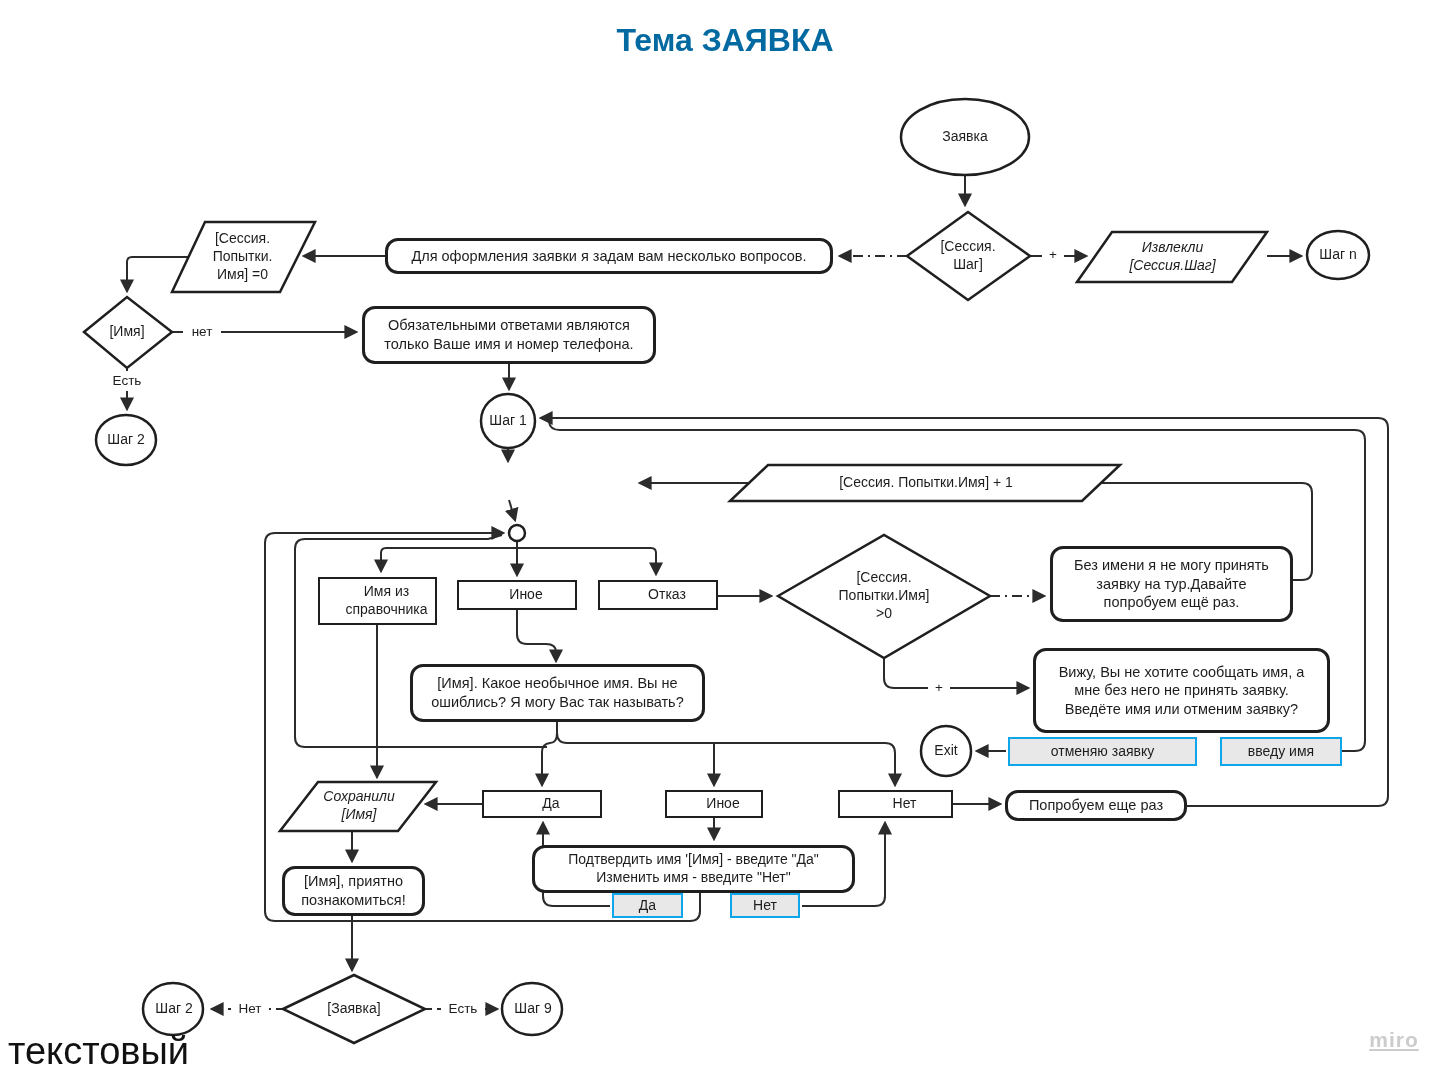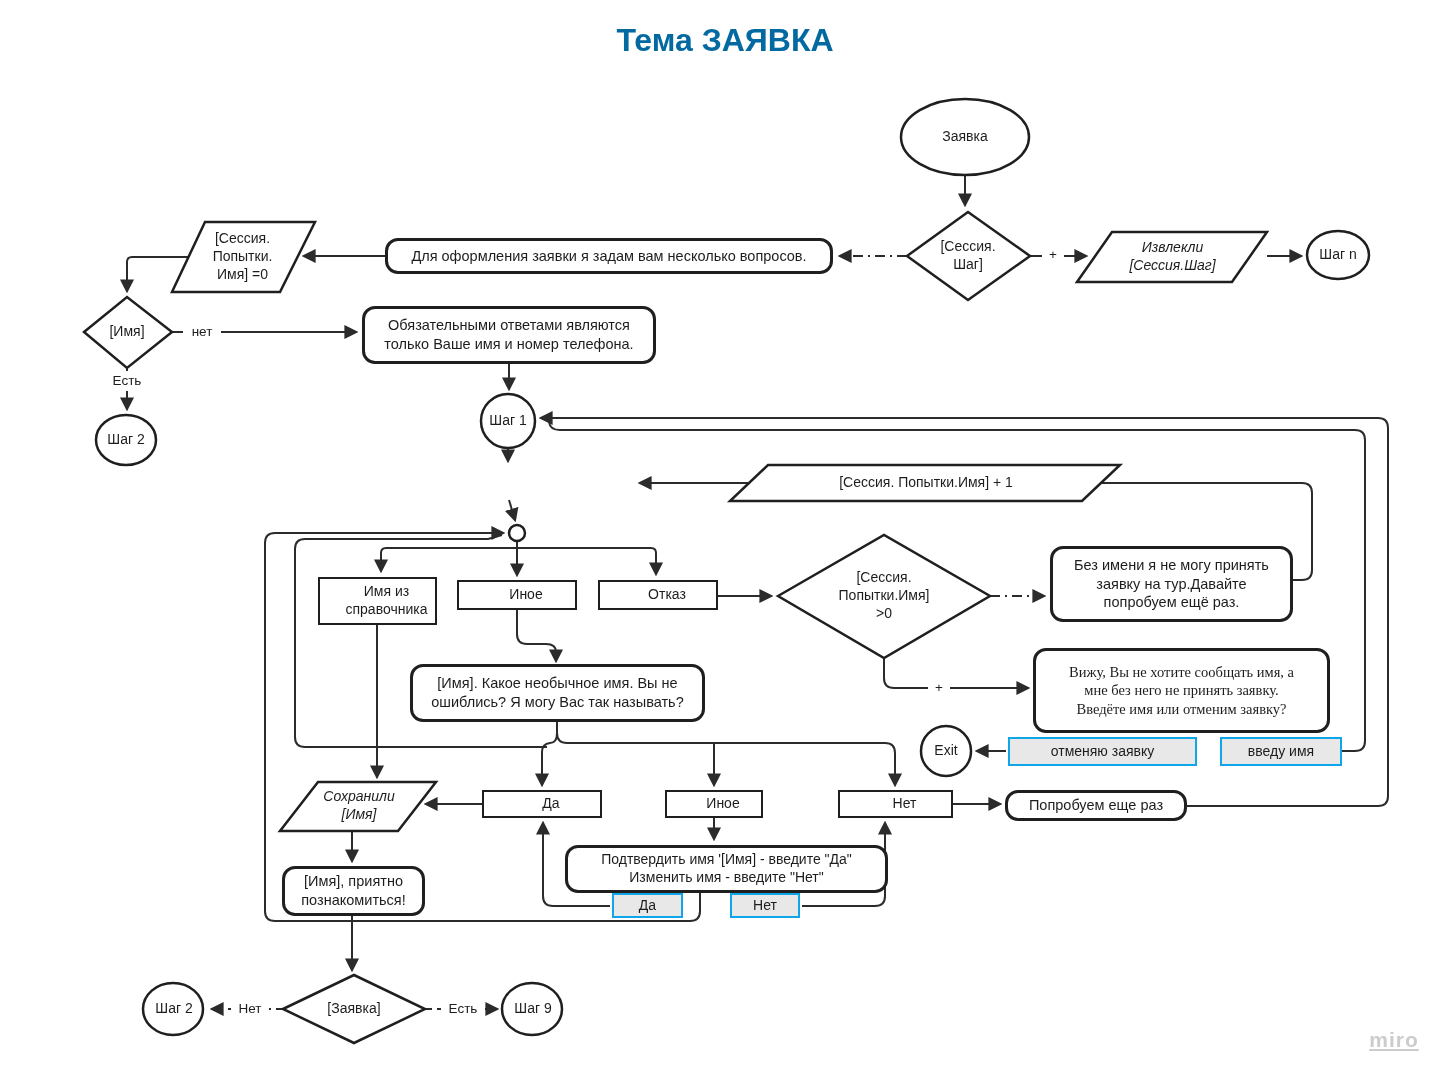--- a/index.html
+++ b/index.html
@@ -117,27 +117,27 @@
   <div class="node slabel" style="left:303px;top:998px;width:102px;height:22px;">[Заявка]</div>
   <div class="node slabel" style="left:144px;top:995px;width:60px;height:28px;">Шаг 2</div>
   <div class="node slabel" style="left:503px;top:995px;width:60px;height:28px;">Шаг 9</div>
 
   <div class="node msg" style="left:385px;top:238px;width:448px;height:36px;">Для оформления заявки я задам вам несколько вопросов.</div>
   <div class="node msg" style="left:362px;top:306px;width:294px;height:58px;">Обязательными ответами являются
 только Ваше имя и номер телефона.</div>
   <div class="node msg" style="left:1050px;top:546px;width:243px;height:76px;">Без имени я не могу принять
 заявку на тур.Давайте
 попробуем ещё раз.</div>
-  <div class="node msg" style="left:1033px;top:648px;width:297px;height:85px;font-family:Liberation Serif, serif;">Вижу, Вы не хотите сообщать имя, а
+  <div class="node msg" style="left:1033px;top:648px;width:297px;height:85px;">Вижу, Вы не хотите сообщать имя, а
 мне без него не принять заявку.
 Введёте имя или отменим заявку?</div>
   <div class="node msg" style="left:410px;top:664px;width:295px;height:58px;">[Имя]. Какое необычное имя. Вы не
 ошиблись? Я могу Вас так называть?</div>
   <div class="node msg" style="left:1005px;top:790px;width:182px;height:31px;">Попробуем еще раз</div>
-  <div class="node msg" style="left:565px;top:845px;width:323px;height:48px;font-size:14px;">Подтвердить имя '[Имя]  - введите "Да"
+  <div class="node msg" style="left:532px;top:845px;width:323px;height:48px;font-size:14px;">Подтвердить имя '[Имя]  - введите "Да"
 Изменить имя - введите "Нет"</div>
   <div class="node msg" style="left:282px;top:866px;width:143px;height:50px;">[Имя], приятно
 познакомиться!</div>
 
   <div class="node opt" style="left:318px;top:577px;width:119px;height:48px;">Имя из
 справочника</div>
   <div class="node opt" style="left:457px;top:580px;width:120px;height:30px;">Иное</div>
   <div class="node opt" style="left:598px;top:580px;width:120px;height:30px;">Отказ</div>
   <div class="node opt" style="left:482px;top:790px;width:120px;height:28px;">Да</div>
   <div class="node opt" style="left:665px;top:790px;width:98px;height:28px;">Иное</div>
@@ -148,15 +148,16 @@
   <div class="node btn" style="left:612px;top:893px;width:71px;height:25px;">Да</div>
   <div class="node btn" style="left:730px;top:893px;width:70px;height:25px;">Нет</div>
 
   <div class="node elabel" style="left:183px;top:322px;width:38px;height:20px;">нет</div>
   <div class="node elabel" style="left:102px;top:371px;width:50px;height:20px;">Есть</div>
   <div class="node elabel" style="left:1042px;top:244px;width:22px;height:22px;">+</div>
   <div class="node elabel" style="left:928px;top:677px;width:22px;height:22px;">+</div>
   <div class="node elabel" style="left:231px;top:999px;width:38px;height:20px;">Нет</div>
   <div class="node elabel" style="left:441px;top:999px;width:44px;height:20px;">Есть</div>
 
+  <div class="node corner" style="left:8px;top:1026px;width:280px;height:50px;">текстовый</div>
   <div class="node mark" style="left:1358px;top:1026px;width:72px;height:28px;text-decoration:underline;">miro</div>
 
 </div>
 
 </body></html>

